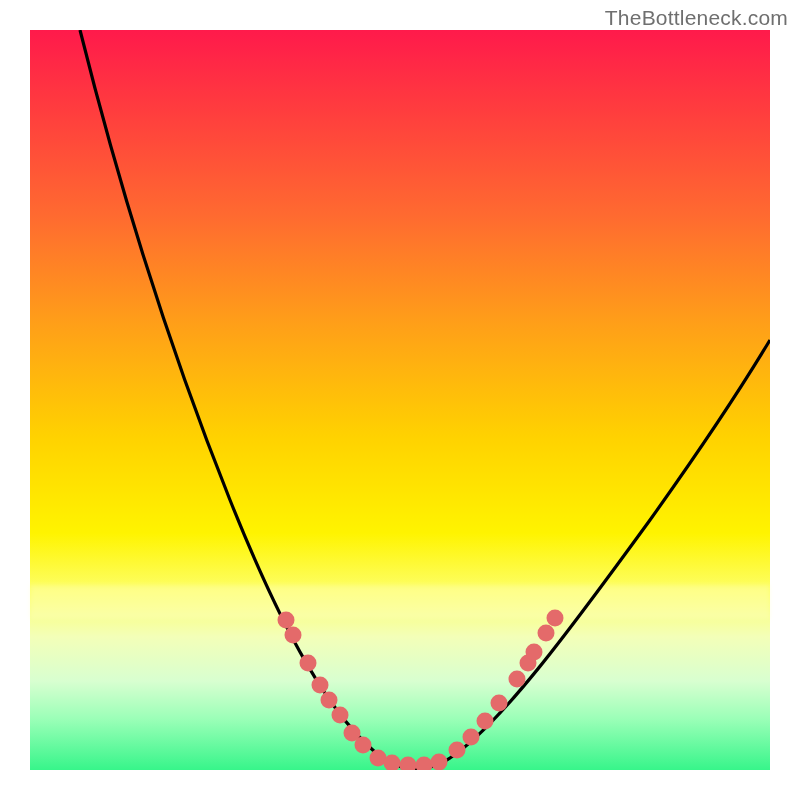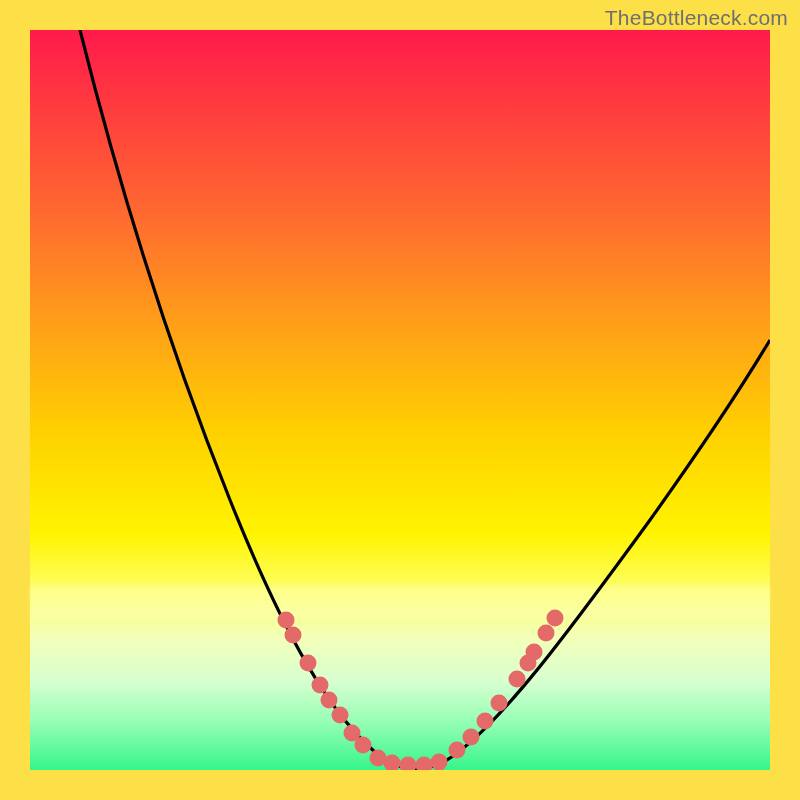--- a/index.html
+++ b/index.html
@@ -8,21 +8,21 @@
     width: 800px;
     height: 800px;
     background: #000;
     overflow: hidden;
     font-family: Arial, Helvetica, sans-serif;
   }
   .stage {
     position: relative;
     width: 800px;
     height: 800px;
-    background: #fde047;
+    background: #ffffff;
   }
   .plot-area {
     position: absolute;
     left: 30px;
     top: 30px;
     width: 740px;
     height: 740px;
     background: linear-gradient(to bottom,
       #ff1a4b 0%,
       #ff3a3f 10%,

